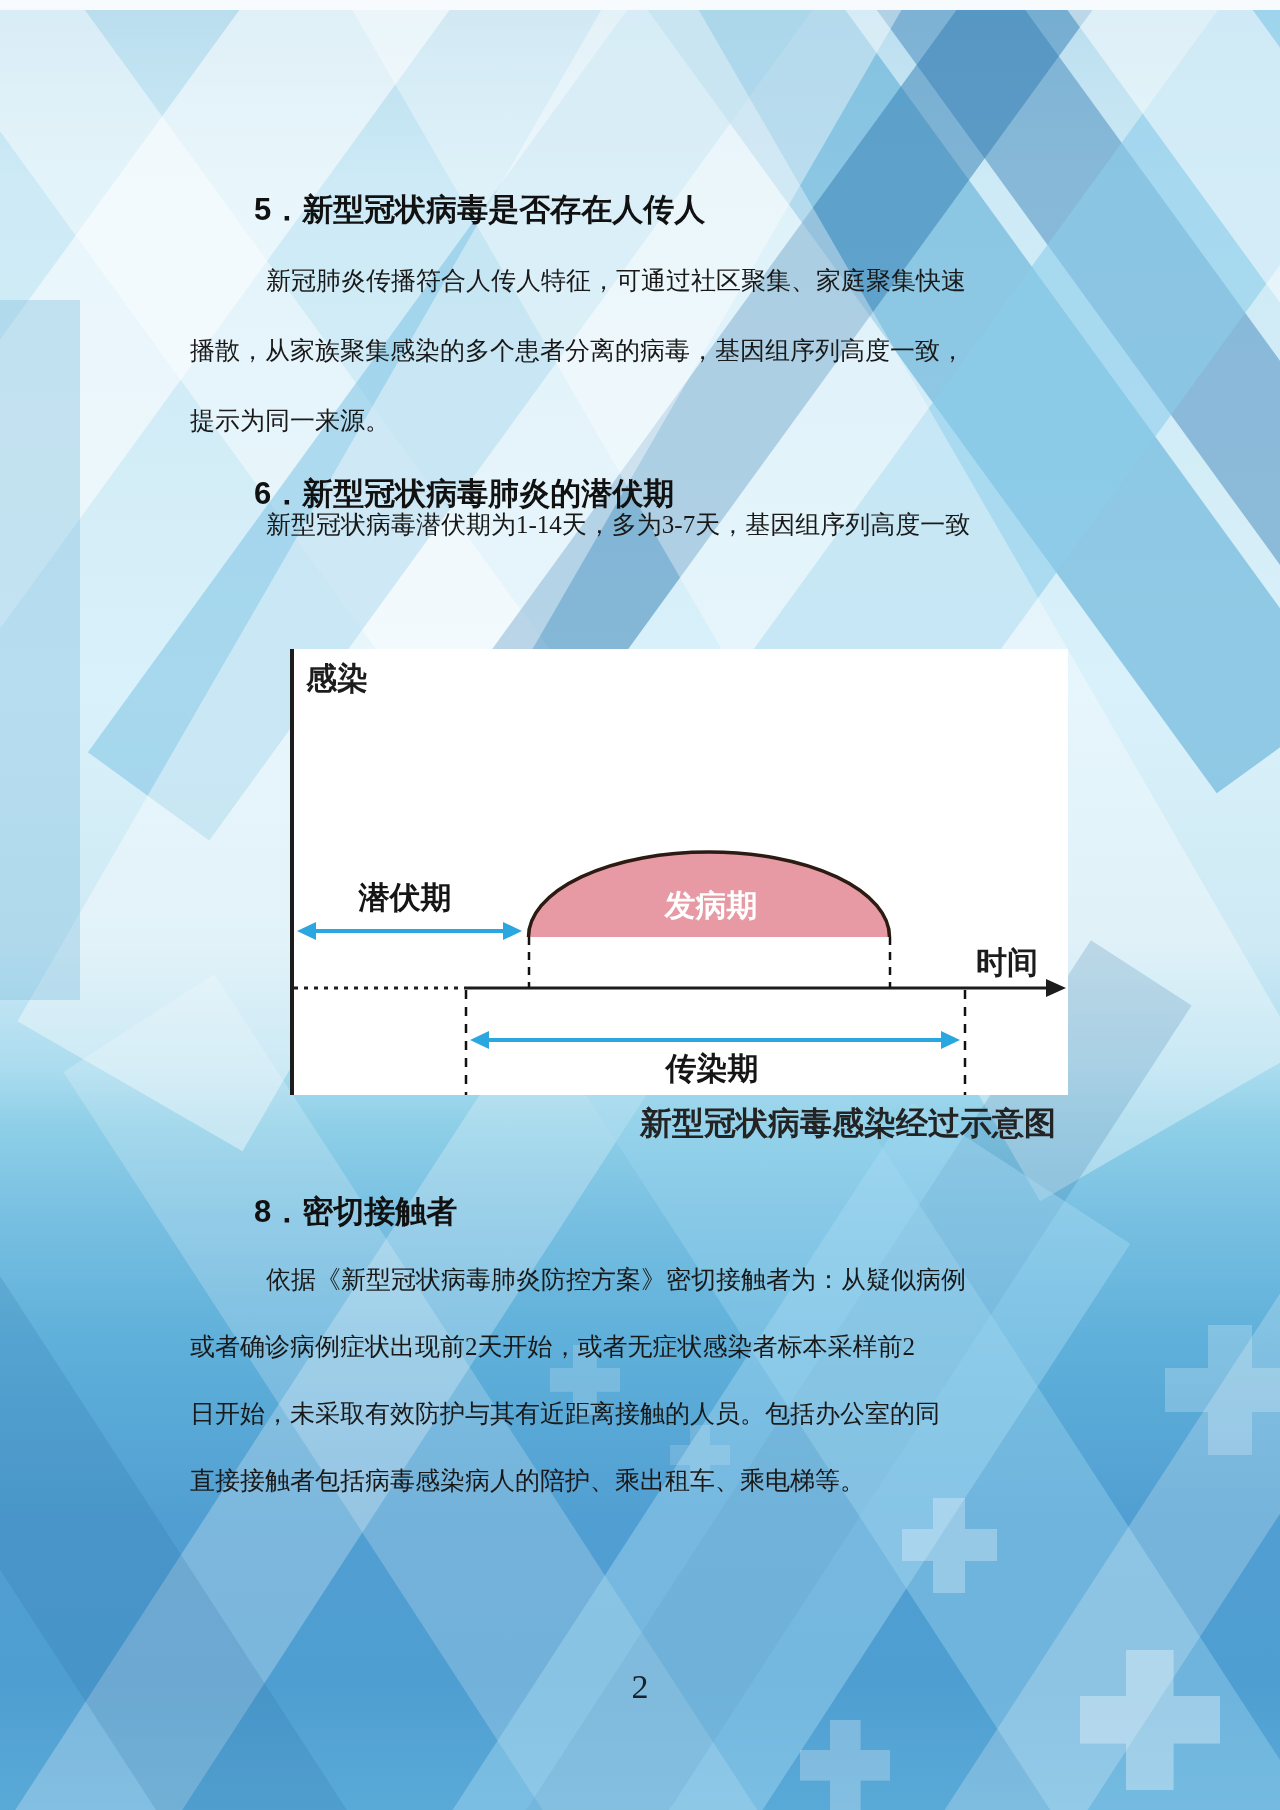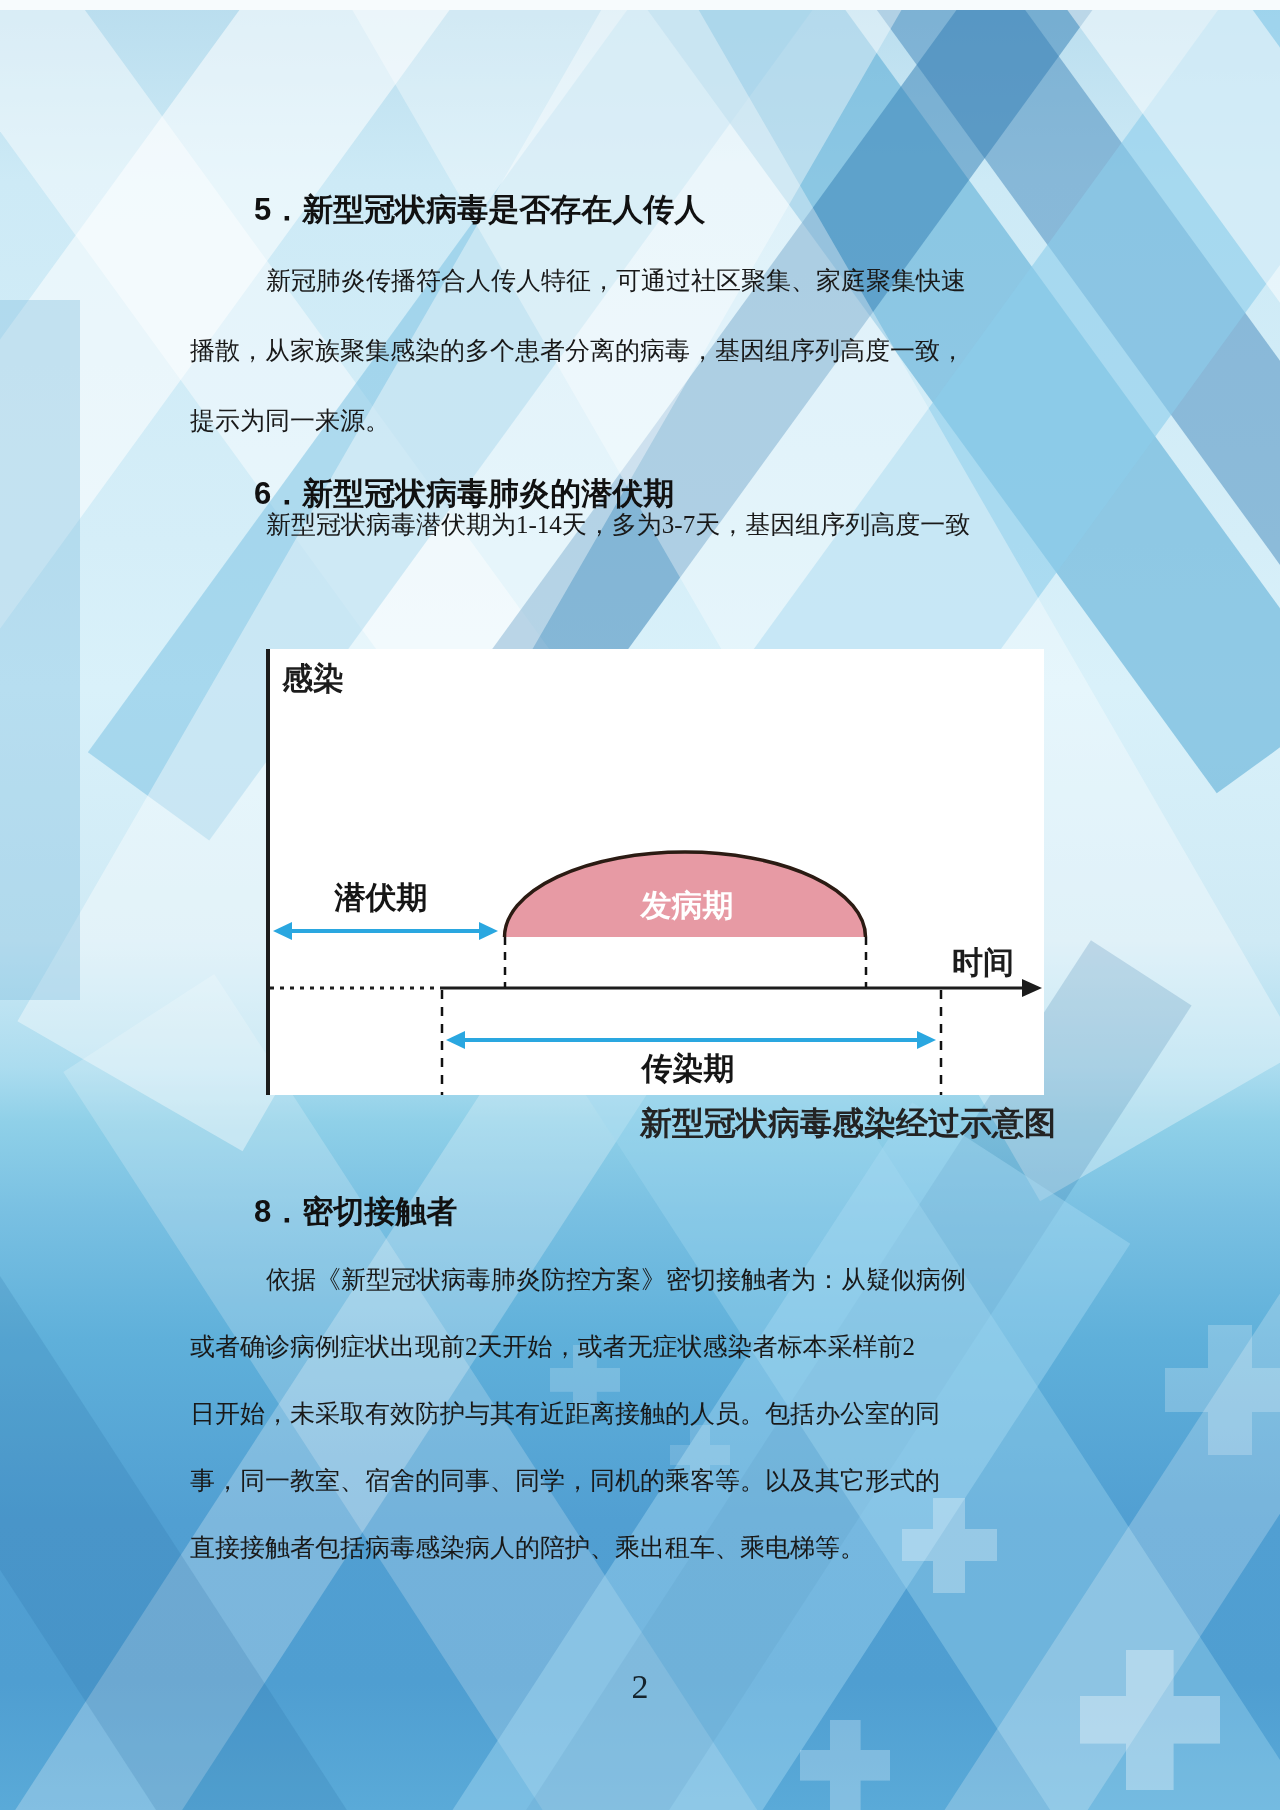--- a/index.html
+++ b/index.html
@@ -18,21 +18,21 @@
   .content{position:absolute;inset:0;z-index:3;border-radius:30px;}
   .sec-heading{position:absolute;left:178px;width:932px;height:48px;
                padding-left:76px;box-sizing:border-box;display:flex;align-items:center;
                font-family:"Liberation Sans", sans-serif;font-weight:bold;
                font-size:31px;color:#111;}
   .para{position:absolute;left:190px;width:932px;color:#191919;font-size:25px;}
   .tline{display:flex;align-items:center;}
   .lh70 .tline{height:70px;}
   .lh67 .tline{height:67px;}
   .indent{padding-left:76px;}
-  .figure{position:absolute;left:266px;top:649px;width:778px;height:446px;
+  .figure{position:absolute;left:290px;top:649px;width:778px;height:446px;
           background:#ffffff;}
   .fig-caption{position:absolute;left:278px;top:1101px;width:778px;height:44px;
                text-align:right;font-size:32px;color:#232323;line-height:44px;font-weight:bold;}
   .page-num{position:absolute;left:0;top:1668px;width:1280px;text-align:center;
             font-size:34px;color:#15232c;}
   svg text{font-family:"Liberation Serif", serif;font-weight:bold;}
 </style>
 </head>
 <body>
 
@@ -119,20 +119,19 @@
         <text x="422" y="430" font-size="31" fill="#151515" text-anchor="middle">传染期</text>
       </svg>
     </div>
     <div class="fig-caption">新型冠状病毒感染经过示意图</div>
 
     <div class="sec-heading" style="top:1188px;">8．密切接触者</div>
     <div class="para lh67" style="top:1246px;">
       <div class="tline indent">依据《新型冠状病毒肺炎防控方案》密切接触者为：从疑似病例</div>
       <div class="tline">或者确诊病例症状出现前2天开始，或者无症状感染者标本采样前2</div>
       <div class="tline">日开始，未采取有效防护与其有近距离接触的人员。包括办公室的同</div>
-      <div class="tline">事，同一教室、宿舍的同事、同学，同机的乘客等。以及其它形式的</div>
       <div class="tline">直接接触者包括病毒感染病人的陪护、乘出租车、乘电梯等。</div>
     </div>
 
     <div class="page-num">2</div>
 
   </div>
 </div>
 
 </body></html>

